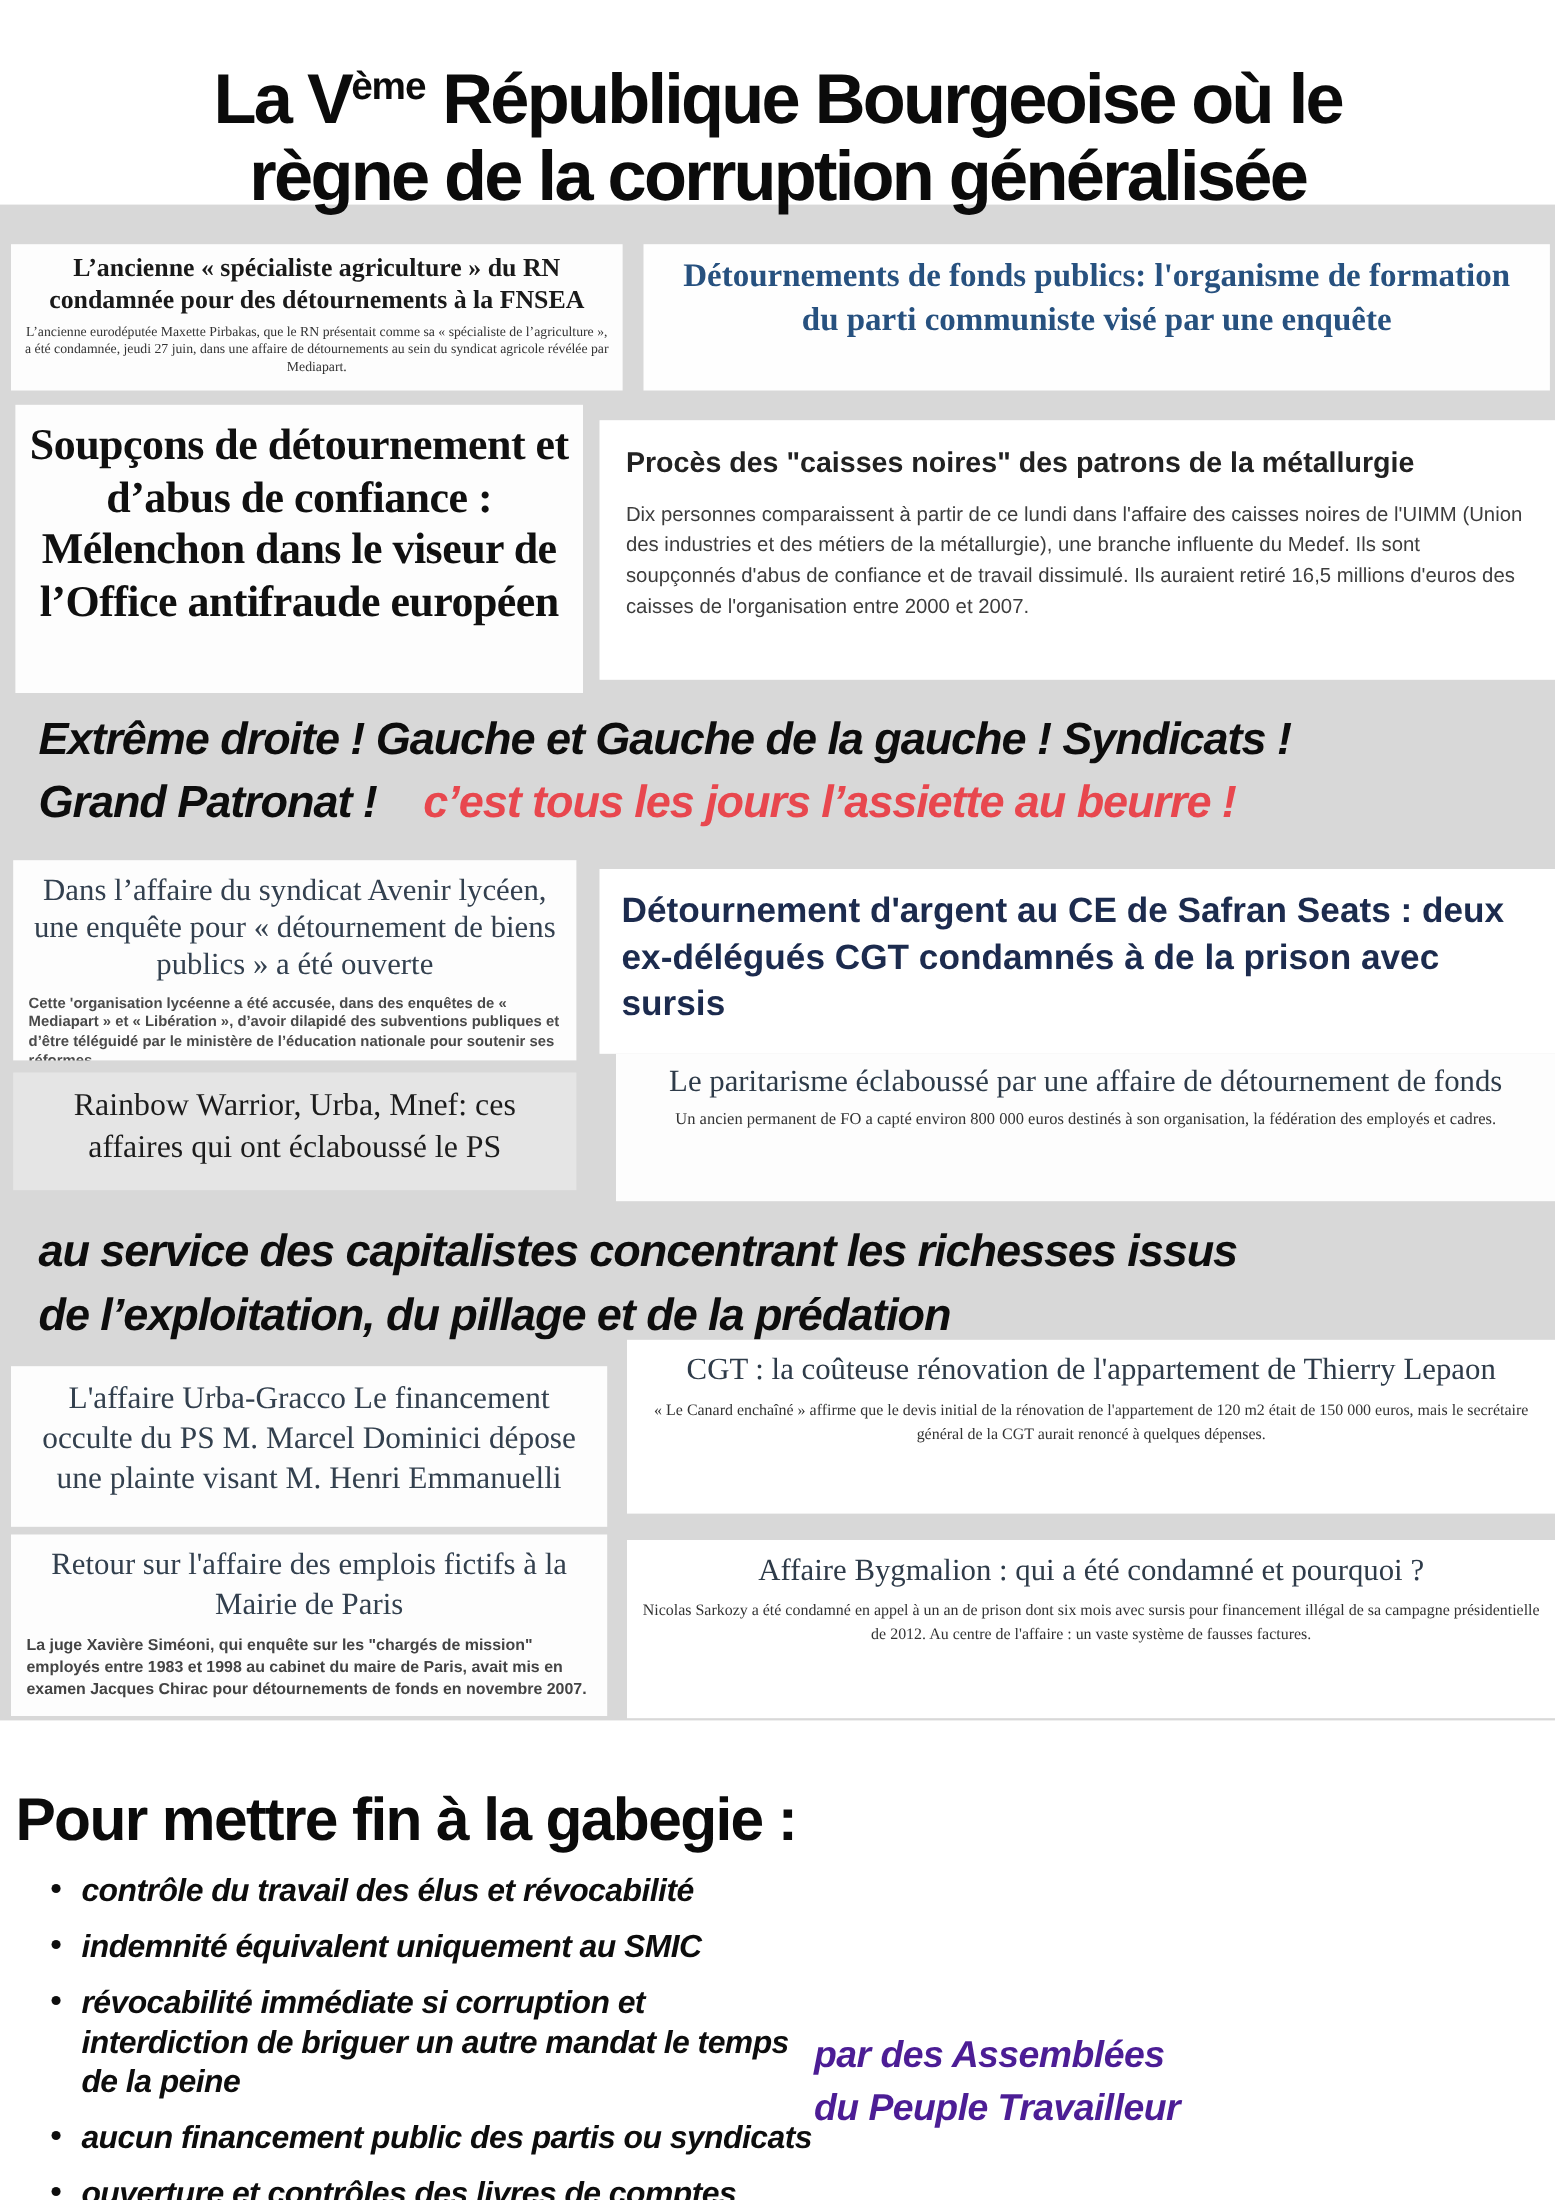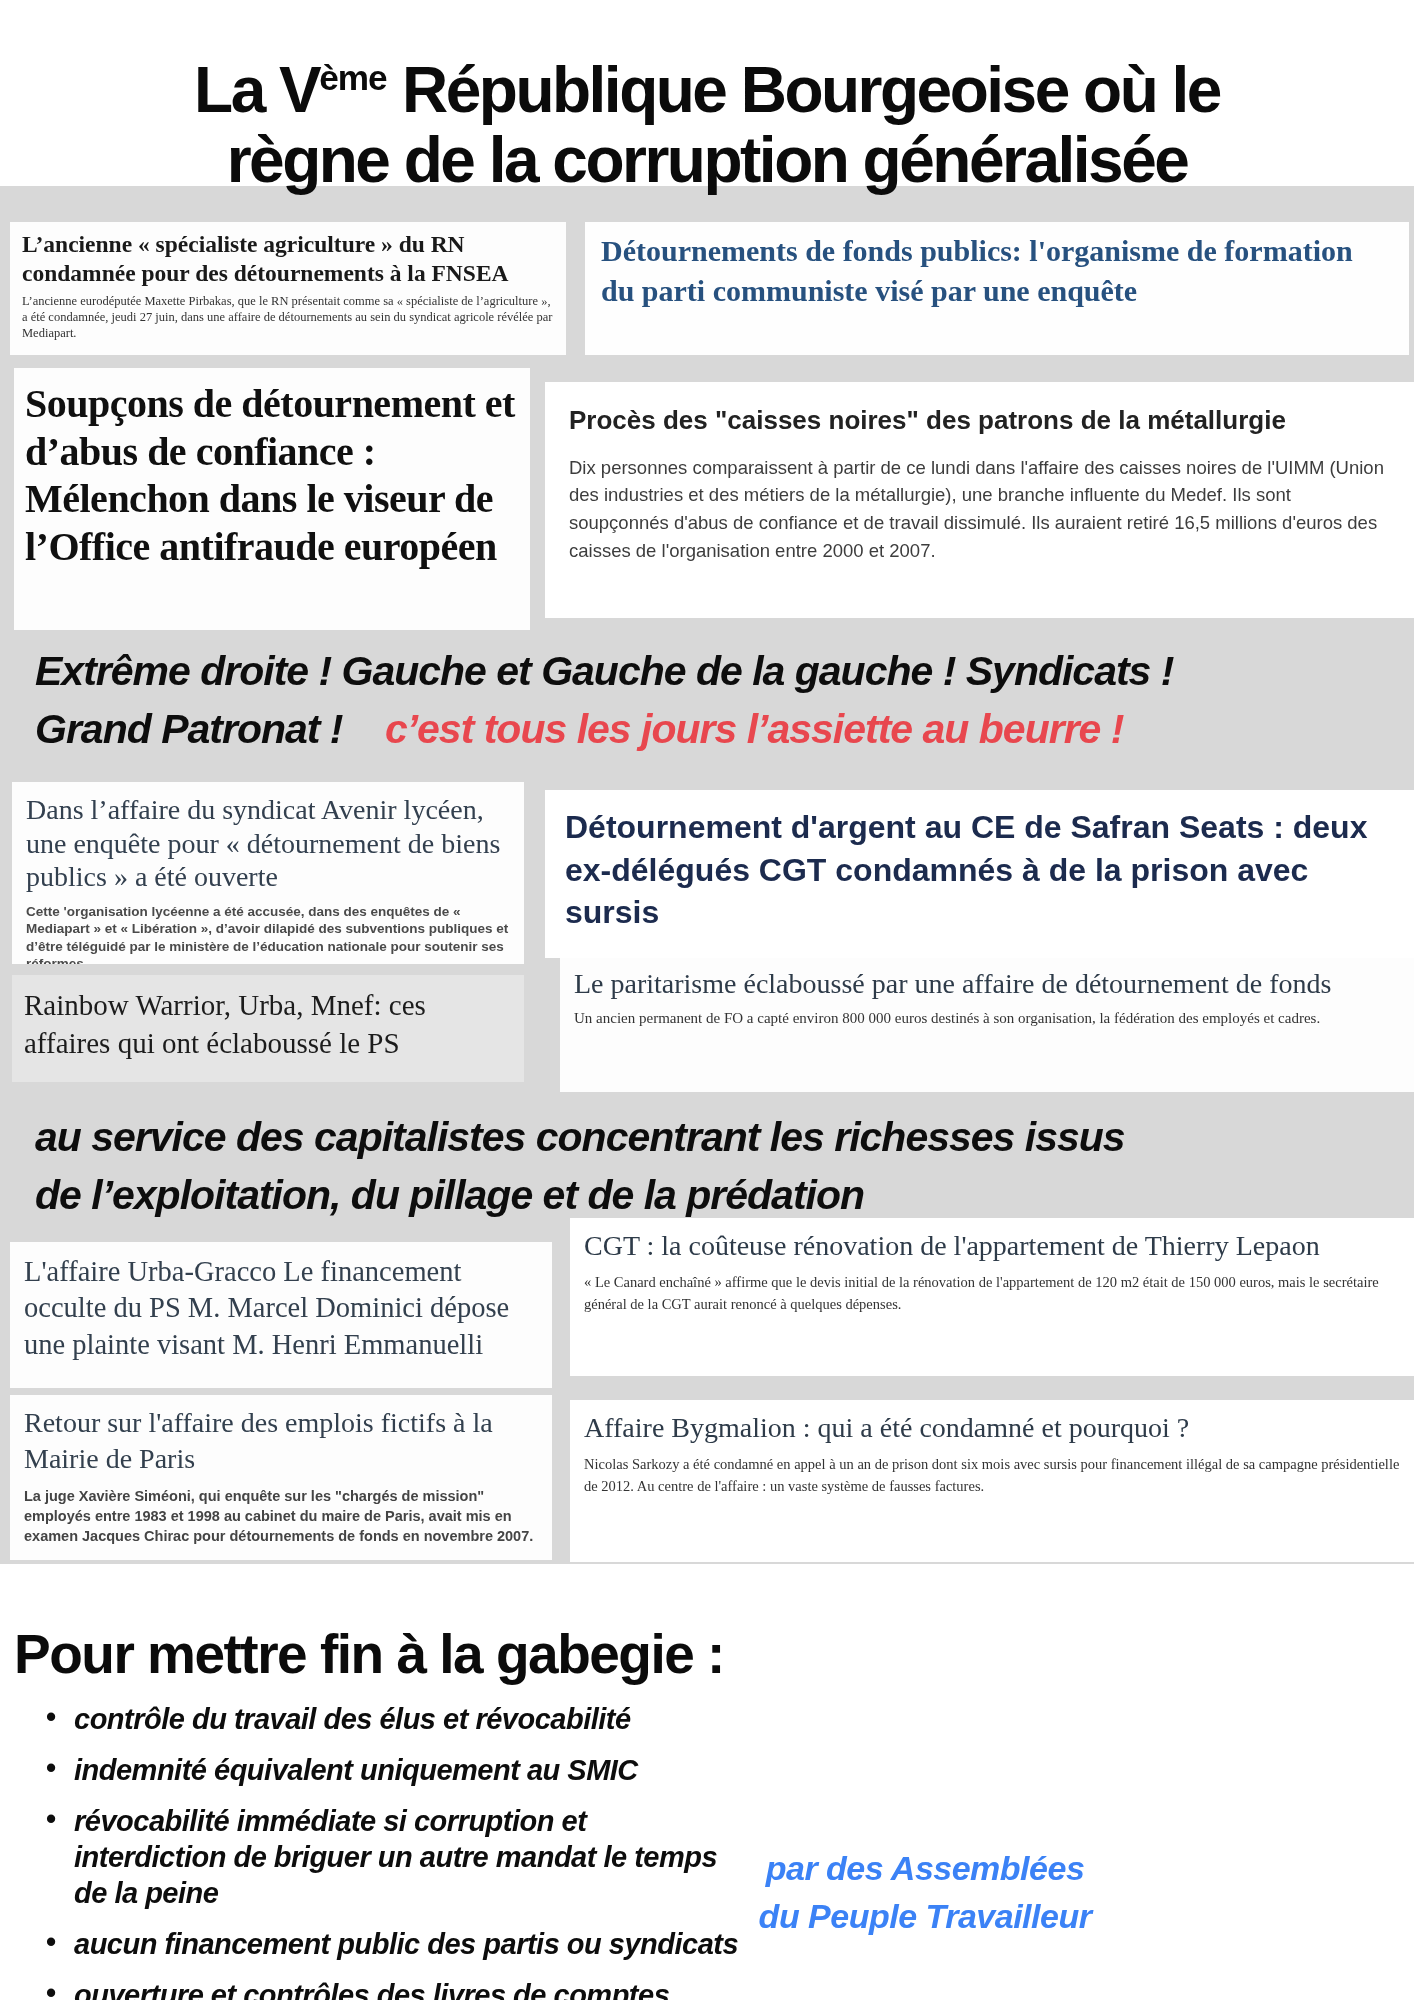--- a/index.html
+++ b/index.html
@@ -9,21 +9,21 @@
   }
   .gray-band{position:absolute;left:0;top:186px;width:1414px;height:1378px;background:#d8d8d8;}
   
   .poster-title{
     position:absolute;left:0;top:12px;width:1414px;text-align:center;
     font-weight:bold;color:#0b0b0b;font-size:64px;line-height:1.1;letter-spacing:-2.5px;
   }
   .poster-title sup{font-size:55%;vertical-align:super;letter-spacing:-1px;}
   
   .clip{position:absolute;background:#fdfdfd;box-sizing:border-box;overflow:hidden;}
-  .serif{font-family:"Liberation Serif", serif;}
+  .serif{font-family:"Liberation Serif", serif;text-align:center;}
   .clip-fnsea{left:10px;top:222px;width:556px;height:133px;padding:8px 12px;}
   .clip-fnsea .hl{font-size:23.5px;font-weight:bold;color:#1a1a1a;line-height:1.22;}
   .clip-fnsea .bd{font-size:12.5px;color:#333;line-height:1.25;margin-top:7px;}
   .clip-pcf{left:585px;top:222px;width:824px;height:133px;padding:9px 16px;background:#fefefe;}
   .clip-pcf .hl{font-size:30px;font-weight:bold;color:#27517f;line-height:1.33;}
   .clip-melenchon{left:14px;top:368px;width:516px;height:262px;padding:12px 11px;}
   .clip-melenchon .hl{font-size:40px;font-weight:bold;color:#101010;line-height:1.19;letter-spacing:-0.5px;}
   .clip-uimm{left:545px;top:382px;width:869px;height:236px;padding:20px 24px;background:#ffffff;}
   .clip-uimm .hl{font-size:26px;font-weight:bold;color:#222;line-height:1.45;}
   .clip-uimm .bd{font-size:18.5px;color:#3d3d3d;line-height:1.5;margin-top:14px;}
@@ -62,22 +62,22 @@
     position:absolute;left:40px;top:1702px;width:700px;margin:0;padding:0;list-style:none;
   }
   .conclusion-list li{
     position:relative;padding-left:34px;margin-bottom:15px;
     font-size:29px;font-weight:bold;font-style:italic;color:#0d0d0d;line-height:1.24;letter-spacing:-0.5px;
   }
   .conclusion-list li::before{
     content:"•";position:absolute;left:6px;top:-2px;font-style:normal;
   }
   .signature{
-    position:absolute;left:740px;top:1845px;width:370px;text-align:center;
-    font-size:34px;font-weight:bold;font-style:italic;color:#3b82f6;line-height:1.4;letter-spacing:-0.5px;
+    position:absolute;left:740px;top:1845px;width:370px;
+    font-size:34px;font-weight:bold;font-style:italic;color:#4c1d95;line-height:1.4;letter-spacing:-0.5px;
   }
 </style>
 </head>
 <body>
 
 <div class="gray-band"></div>
 
 <h1 class="poster-title">
   <div><span>La V</span><sup>ème</sup><span> République Bourgeoise où le</span></div>
   <div>règne de la corruption généralisée</div>

